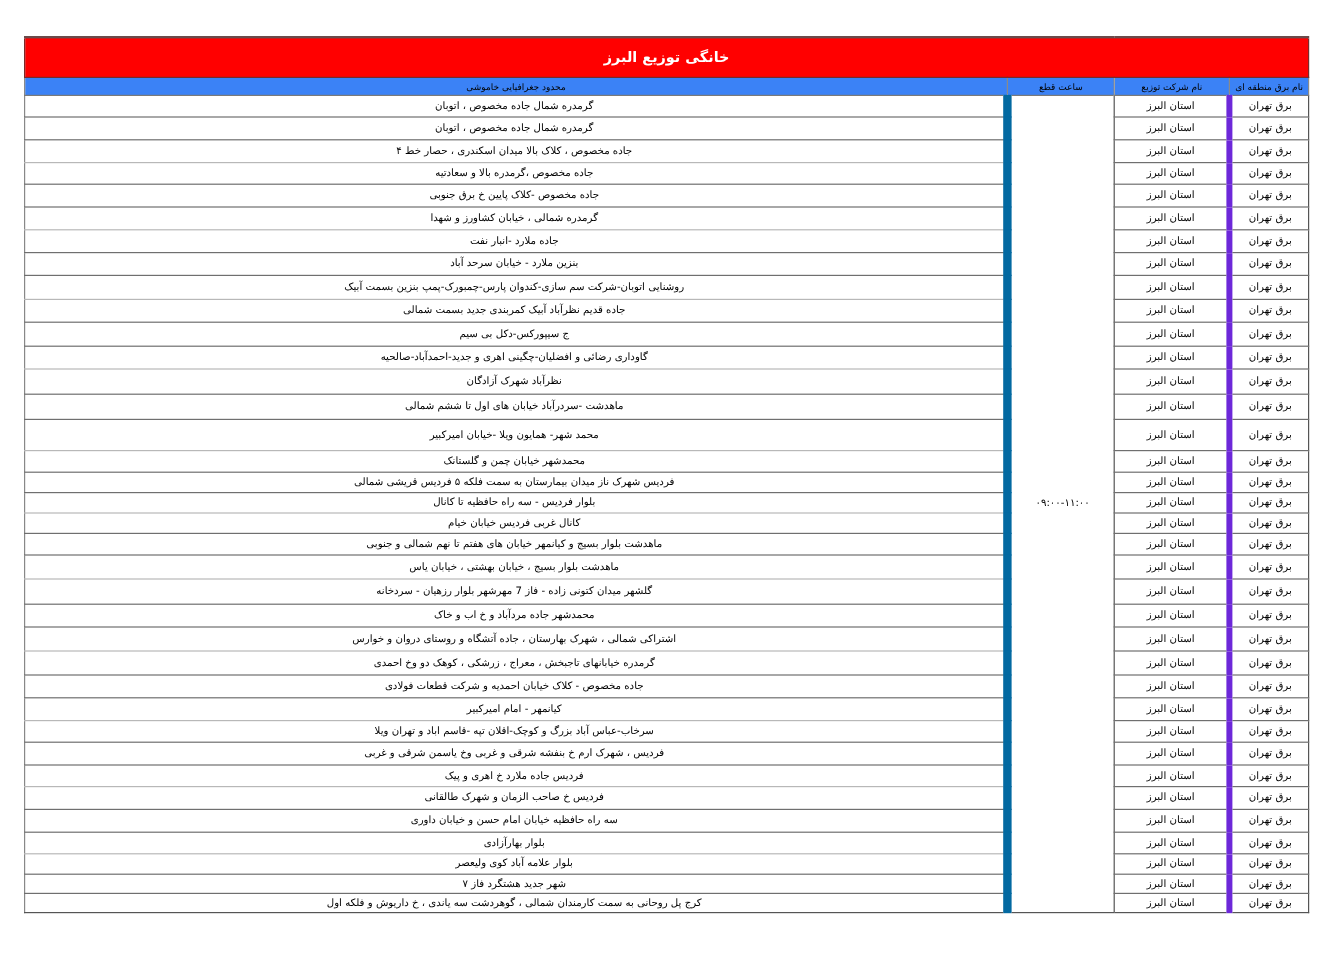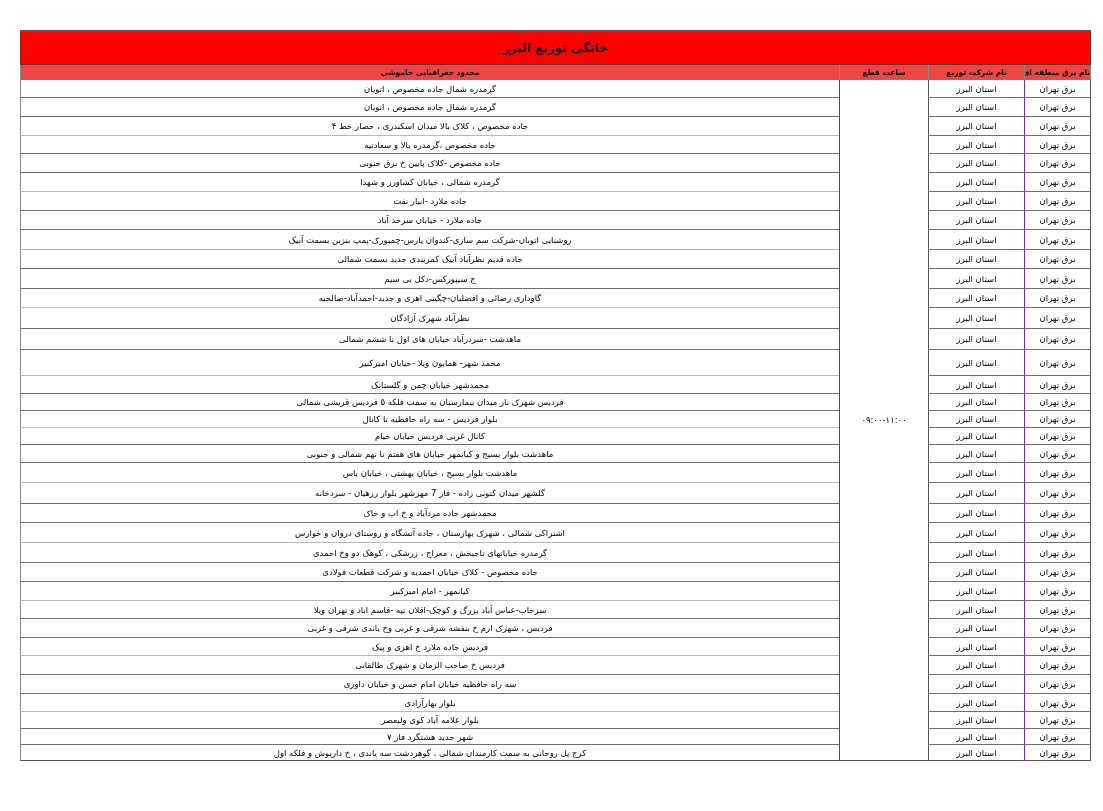--- a/index.html
+++ b/index.html
@@ -31,45 +31,45 @@
       white-space: nowrap;
       color: #000;
     }
     .title-row td {
       background: #ff0000;
       height: 32px;
       border: 1px solid #7a2a2a;
       border-top: 2px solid #6b4b4b;
       font-size: 12px;
       font-weight: bold;
-      color: #0f172a;
+      color: #ffffff;
       margin-left: 27px;
     }
     .head-row th {
-      background: #ef4444;
+      background: #3b82f6;
       height: 14px;
       font-size: 7.5px;
-      font-weight: bold;
+      font-weight: normal;
       border-left: 1px solid #8a8a8a;
       border-right: 1px solid #8a8a8a;
       border-bottom: 1px solid #7a7a7a;
     }
     .data-row td {
       font-size: 8.5px;
       border-bottom: 1px solid #6f6f6f;
     }
     .data-row td.region {
-      border-left: 1px solid #6d28d9;
+      border-left: 5px solid #6d28d9;
       border-right: 1px solid #555;
     }
     .data-row td.company {
       border-left: 1px solid #555;
     }
     .data-row td.time {
-      border-left: 1px solid #0369a1;
+      border-left: 7px solid #0369a1;
       border-bottom: 1px solid #555;
       font-size: 8.5px;
       direction: ltr;
     }
     .data-row td.area {
       border-left: 1px solid #888;
     }
     .data-row.alt td.area { border-bottom-color: #b8b8b8; }
     .last-row td { border-bottom: 1px solid #555 !important; text-align: center; }
   </style>
@@ -126,21 +126,21 @@
           <td class="area">گرمدره شمالی ، خیابان کشاورز و شهدا</td>
         </tr>
         <tr class="data-row" style="height: 19px;">
           <td class="region">برق تهران</td>
           <td class="company">استان البرز</td>
           <td class="area">جاده ملارد  -انبار نفت</td>
         </tr>
         <tr class="data-row" style="height: 19px;">
           <td class="region">برق تهران</td>
           <td class="company">استان البرز</td>
-          <td class="area">جاده ملارد - خیابان سرحد آباد</td>
+          <td class="area">بنزین ملارد - خیابان سرحد آباد</td>
         </tr>
         <tr class="data-row alt" style="height: 20px;">
           <td class="region">برق تهران</td>
           <td class="company">استان البرز</td>
           <td class="area">روشنایی اتوبان-شرکت سم سازی-کندوان پارس-چمبورک-پمپ بنزین بسمت آبیک</td>
         </tr>
         <tr class="data-row" style="height: 19px;">
           <td class="region">برق تهران</td>
           <td class="company">استان البرز</td>
           <td class="area">جاده قدیم نظرآباد آبیک کمربندی جدید بسمت شمالی</td>
@@ -231,21 +231,21 @@
           <td class="area">کیانمهر - امام امیرکبیر</td>
         </tr>
         <tr class="data-row" style="height: 18px;">
           <td class="region">برق تهران</td>
           <td class="company">استان البرز</td>
           <td class="area">سرخاب-عباس آباد بزرگ و کوچک-اقلان تپه -قاسم اباد و تهران ویلا</td>
         </tr>
         <tr class="data-row" style="height: 19px;">
           <td class="region">برق تهران</td>
           <td class="company">استان البرز</td>
-          <td class="area">فردیس ، شهرک ارم  خ بنفشه شرقی و غربی وخ یاندی شرقی و غربی</td>
+          <td class="area">فردیس ، شهرک ارم  خ بنفشه شرقی و غربی وخ یاسمن شرقی و غربی</td>
         </tr>
         <tr class="data-row alt" style="height: 18px;">
           <td class="region">برق تهران</td>
           <td class="company">استان البرز</td>
           <td class="area">فردیس جاده ملارد خ اهری و  پیک</td>
         </tr>
         <tr class="data-row" style="height: 19px;">
           <td class="region">برق تهران</td>
           <td class="company">استان البرز</td>
           <td class="area">فردیس  خ صاحب الزمان و شهرک طالقانی</td>

